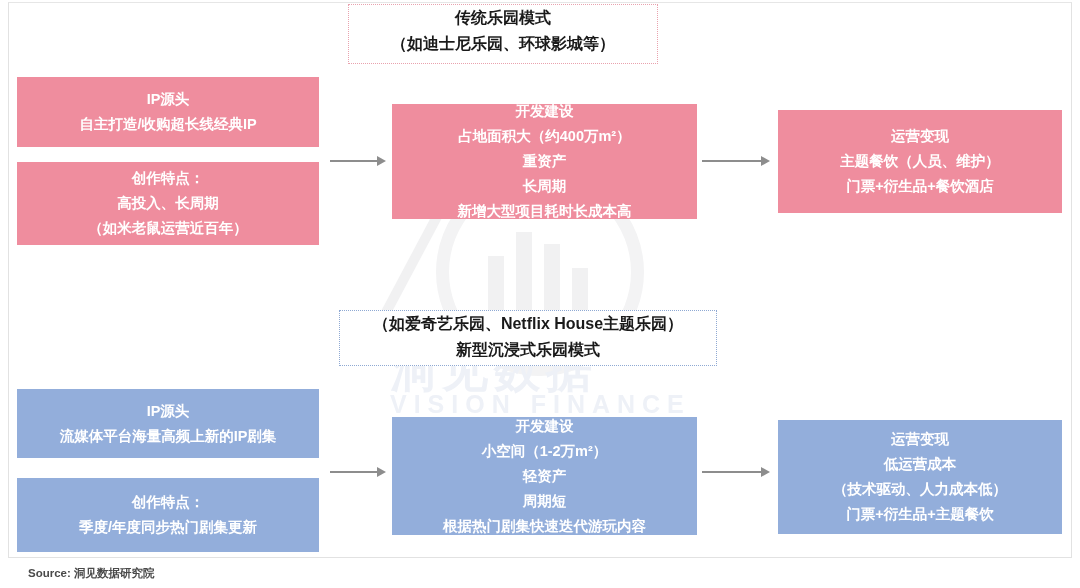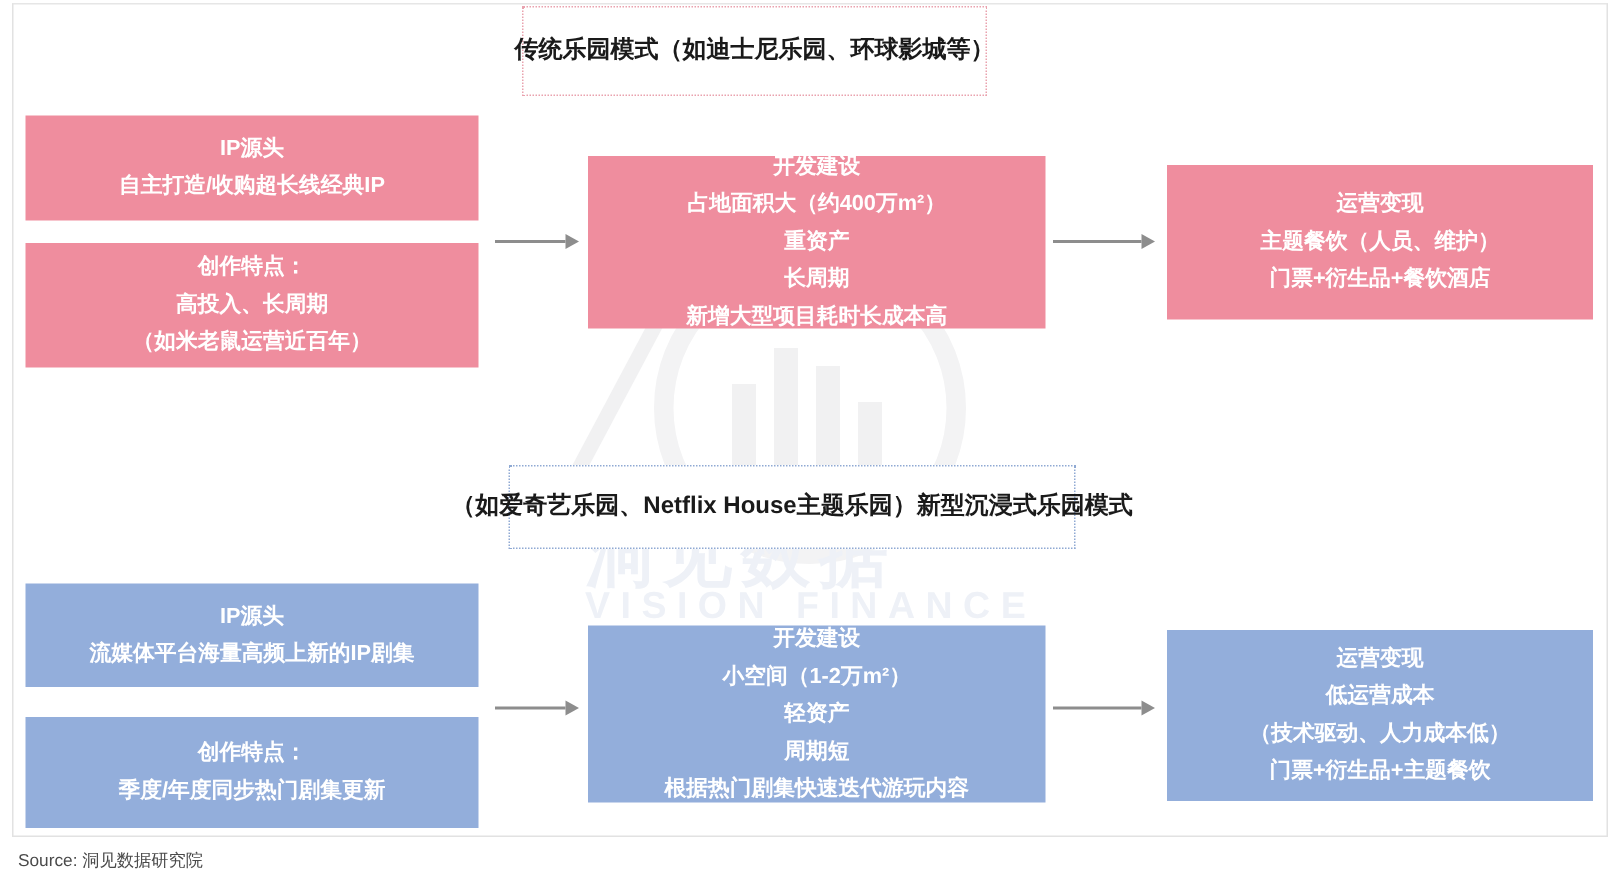--- a/index.html
+++ b/index.html
@@ -123,22 +123,22 @@
   }
   .box.pink { background: #ef8d9e; }
   .box.blue { background: #93aedb; }
   .box .line { display: block; }
 
   
   .section-title {
     position: absolute;
     box-sizing: border-box;
     display: flex;
+    flex-direction: column;
     align-items: center;
-    justify-content: center;
     background: #ffffff;
     font-size: 16px;
     font-weight: bold;
     line-height: 26px;
     color: #1a1a1a;
     text-align: center;
     white-space: nowrap;
   }
   .section-title.pink-border { border: 1.6px dotted #e9a2ae; }
   .section-title.blue-border { border: 1.6px dotted #8fa9d3; }
@@ -160,25 +160,26 @@
     height: 0;
     border-top: 5px solid transparent;
     border-bottom: 5px solid transparent;
     border-left: 9px solid #8d8d8d;
     flex: 0 0 auto;
   }
 
   
   .source {
     position: absolute;
-    left: 12px;
+    left: 28px;
     top: 566px;
     font-size: 11.5px;
     color: #4a4a4a;
     white-space: nowrap;
+    font-weight: bold;
   }
 </style>
 </head>
 <body>
 
 <div id="page">
 
   <div class="page-frame"></div>
 
   <div class="watermark">

